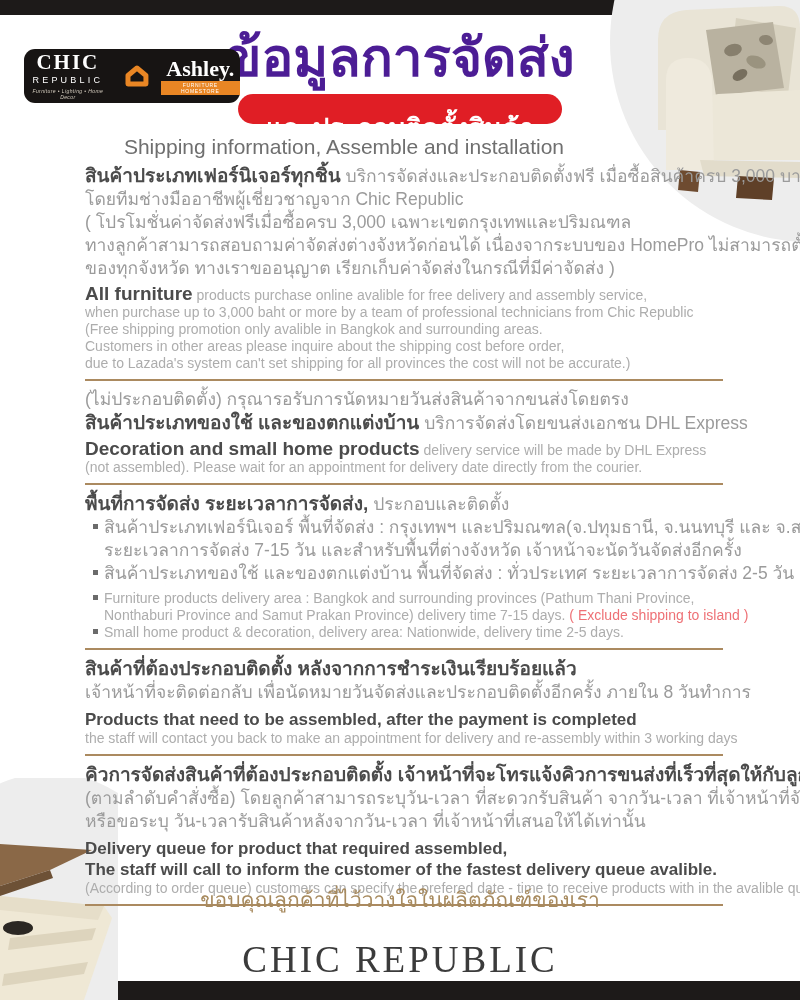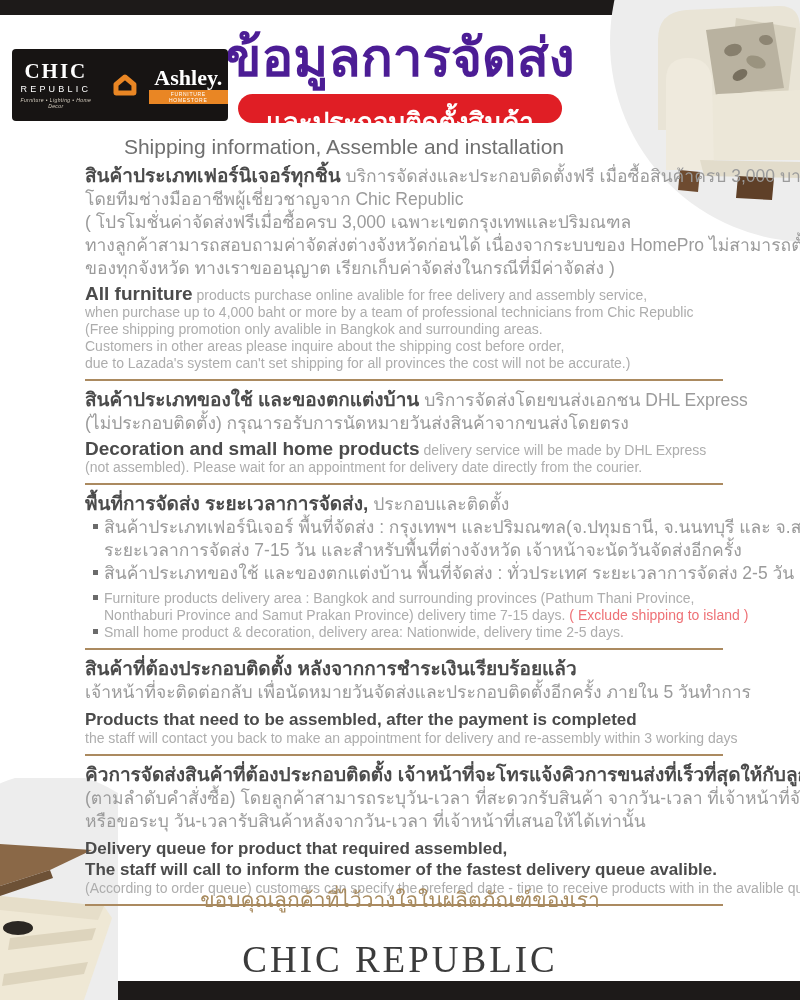--- a/index.html
+++ b/index.html
@@ -5,36 +5,36 @@
   * { margin:0; padding:0; box-sizing:border-box; }
   body { font-family:"Liberation Sans", sans-serif; }
   .page { position:relative; width:800px; height:1000px; background:#ffffff; overflow:hidden; }
 
   .topbar { position:absolute; top:0; left:0; width:800px; height:15px; background:#1d1a19; z-index:1; }
   .bottombar { position:absolute; bottom:0; left:0; width:800px; height:19px; background:#1d1a19; z-index:1; }
 
   .sofa-decor { position:absolute; top:0; right:0; z-index:2; }
   .table-decor { position:absolute; left:0; top:778px; z-index:2; }
 
-  .logos { position:absolute; left:12px; top:49px; width:216px; height:72px; background:#171413;
-           border-radius:4px; display:flex; align-items:center; justify-content:center; gap:13px; z-index:3; }
+  .logos { position:absolute; left:24px; top:49px; width:216px; height:54px; background:#171413;
+           border-radius:11px; display:flex; align-items:center; justify-content:center; gap:13px; z-index:3; }
   .chic-logo { text-align:center; }
   .chic-name { font-family:"Liberation Serif", serif; color:#fff; font-size:21px; font-weight:bold; letter-spacing:2px; line-height:1; }
   .chic-sub  { color:#fff; font-size:9px; letter-spacing:3.2px; margin-top:2px; }
   .chic-tag  { color:#d8d0c2; font-size:5px; letter-spacing:.4px; margin-top:3px; font-style:italic; }
   .ashley-logo { display:flex; align-items:center; gap:12px; }
   .ashley-txt { text-align:center; }
   .ashley-name { font-family:"Liberation Serif", serif; color:#fff; font-size:22px; font-weight:bold; line-height:1; }
   .ashley-sub  { background:#e98624; color:#fff; font-size:5px; letter-spacing:.7px; padding:1px 2px; margin-top:1px; }
 
   .title { position:absolute; top:26px; left:0; width:800px; text-align:center; font-size:53px;
            font-weight:bold; color:#4c1d95; letter-spacing:0; z-index:2; line-height:1.2; }
   .badge { position:absolute; top:94px; left:50%; transform:translateX(-50%); background:#e01e25;
            color:#fff; font-size:26px; font-weight:bold; height:29px; line-height:39px;
-           padding:9px 28px; border-radius:20px; white-space:nowrap; z-index:2; }
+           padding:15px 28px; border-radius:20px; white-space:nowrap; z-index:2; }
   .subtitle { position:absolute; top:135px; left:0; width:688px; text-align:center;
               font-size:21px; color:#6f6f6f; z-index:2; }
 
   .content { position:absolute; left:85px; top:164px; width:640px; z-index:2; }
   .ln { white-space:nowrap; }
   .th-ln { line-height:23px; font-size:17.5px; color:#9b9b9b; }
   .th-head { font-size:19px; font-weight:bold; color:#4b4b4b; }
   .en-ln { line-height:17px; font-size:14px; color:#adadad; }
   .en-head-big { font-size:19px; font-weight:bold; color:#4b4b4b; }
   .en-head { font-size:17px; font-weight:bold; color:#4b4b4b; line-height:21px; }
@@ -116,33 +116,33 @@
       </div>
       <div class="ln th-ln">โดยทีมช่างมืออาชีพผู้เชี่ยวชาญจาก Chic Republic</div>
       <div class="ln th-ln">( โปรโมชั่นค่าจัดส่งฟรีเมื่อซื้อครบ 3,000 เฉพาะเขตกรุงเทพและปริมณฑล</div>
       <div class="ln th-ln">ทางลูกค้าสามารถสอบถามค่าจัดส่งต่างจังหวัดก่อนได้ เนื่องจากระบบของ HomePro ไม่สามารถตั้งค่าจัดส่ง</div>
       <div class="ln th-ln">ของทุกจังหวัด ทางเราขออนุญาต เรียกเก็บค่าจัดส่งในกรณีที่มีค่าจัดส่ง )</div>
       <div class="gap"></div>
       <div class="ln en-ln">
         <span class="en-head-big">All furniture</span>
         <span>products purchase online avalible for free delivery and assembly service,</span>
       </div>
-      <div class="ln en-ln">when purchase up to 4,000 baht or more by a team of professional technicians from Chic Republic</div>
+      <div class="ln en-ln">when purchase up to 3,000 baht or more by a team of professional technicians from Chic Republic</div>
       <div class="ln en-ln">(Free shipping promotion only avalible in Bangkok and surrounding areas.</div>
       <div class="ln en-ln">Customers in other areas please inquire about the shipping cost before order,</div>
       <div class="ln en-ln">due to Lazada's system can't set shipping for all provinces the cost will not be accurate.)</div>
       <hr class="divider">
     </section>
 
     <section>
+      <div class="ln th-ln">(ไม่ประกอบติดตั้ง) กรุณารอรับการนัดหมายวันส่งสินค้าจากขนส่งโดยตรง</div>
       <div class="ln th-ln">
         <span class="th-head">สินค้าประเภทของใช้ และของตกแต่งบ้าน</span>
         <span>บริการจัดส่งโดยขนส่งเอกชน DHL Express</span>
       </div>
-      <div class="ln th-ln">(ไม่ประกอบติดตั้ง) กรุณารอรับการนัดหมายวันส่งสินค้าจากขนส่งโดยตรง</div>
       <div class="gap"></div>
       <div class="ln en-ln">
         <span class="en-head-big">Decoration and small home products</span>
         <span>delivery service will be made by DHL Express</span>
       </div>
       <div class="ln en-ln">(not assembled). Please wait for an appointment for delivery date directly from the courier.</div>
       <hr class="divider">
     </section>
 
     <section>
@@ -172,21 +172,21 @@
         <span class="sq"></span>
         <span>Small home product &amp; decoration, delivery area: Nationwide, delivery time 2-5 days.</span>
       </div>
       <hr class="divider">
     </section>
 
     <section>
       <div class="ln th-ln">
         <span class="th-head">สินค้าที่ต้องประกอบติดตั้ง หลังจากการชำระเงินเรียบร้อยแล้ว</span>
       </div>
-      <div class="ln th-ln">เจ้าหน้าที่จะติดต่อกลับ เพื่อนัดหมายวันจัดส่งและประกอบติดตั้งอีกครั้ง ภายใน 5 วันทำการ</div>
+      <div class="ln th-ln">เจ้าหน้าที่จะติดต่อกลับ เพื่อนัดหมายวันจัดส่งและประกอบติดตั้งอีกครั้ง ภายใน 8 วันทำการ</div>
       <div class="gap"></div>
       <div class="ln en-head">Products that need to be assembled, after the payment is completed</div>
       <div class="ln en-ln">the staff will contact you back to make an appointment for delivery and re-assembly within 3 working days</div>
       <hr class="divider">
     </section>
 
     <section>
       <div class="ln th-ln">
         <span class="th-head">คิวการจัดส่งสินค้าที่ต้องประกอบติดตั้ง เจ้าหน้าที่จะโทรแจ้งคิวการขนส่งที่เร็วที่สุดให้กับลูกค้า</span>
       </div>

